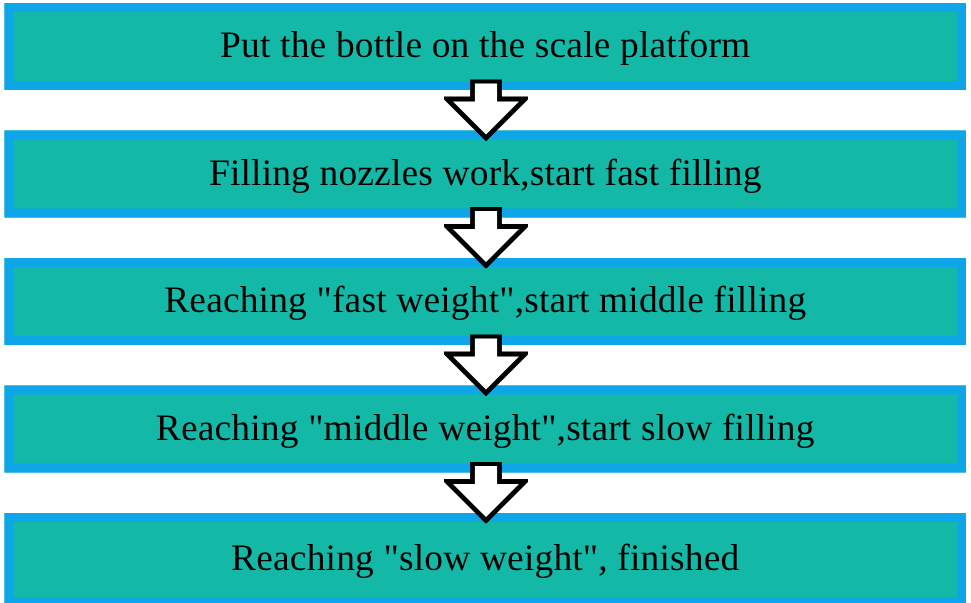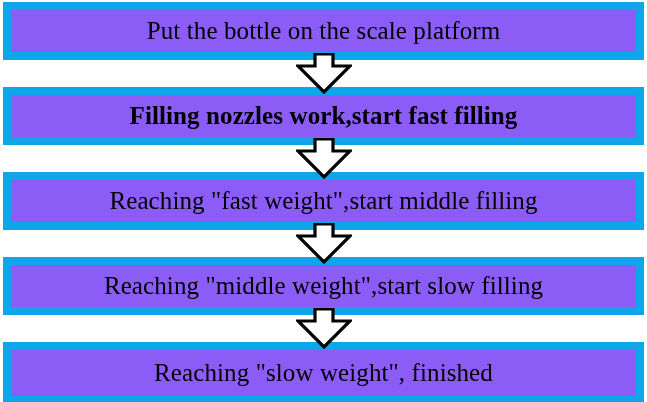--- a/index.html
+++ b/index.html
@@ -13,22 +13,22 @@
     height: 402px;
     background: #ffffff;
     overflow: hidden;
     font-family: "Liberation Serif", "DejaVu Serif", serif;
   }
   .flow-box {
     position: absolute;
     left: 3px;
     width: 641px;
     box-sizing: border-box;
-    border: 8px solid #0ea5e9;
-    background: #8b5cf6;
+    border: 6px solid #0ea5e9;
+    background: #14b8a6;
     display: flex;
     align-items: center;
     justify-content: center;
     z-index: 1;
   }
   .flow-box-label {
     font-family: "Liberation Serif", "DejaVu Serif", serif;
     font-size: 25px;
     line-height: 1.05;
     color: #000000;
@@ -38,21 +38,21 @@
   .flow-arrow {
     position: absolute;
     z-index: 3;
     pointer-events: none;
   }
   .flow-arrow svg {
     display: block;
   }
   
   #box-1 { top: 2px;   height: 58px; }
-  #box-2 { top: 87px;  height: 58px; font-weight: bold; }
+  #box-2 { top: 87px;  height: 58px; }
   #box-3 { top: 172px; height: 58px; }
   #box-4 { top: 257px; height: 58px; }
   #box-5 { top: 342px; height: 62px; }
   
   #arrow-1 { left: 296px; top: 53px;  width: 56px; height: 41px; }
   #arrow-2 { left: 296px; top: 138px; width: 56px; height: 41px; }
   #arrow-3 { left: 296px; top: 223px; width: 56px; height: 41px; }
   #arrow-4 { left: 296px; top: 308px; width: 56px; height: 41px; }
 </style>
 </head>

